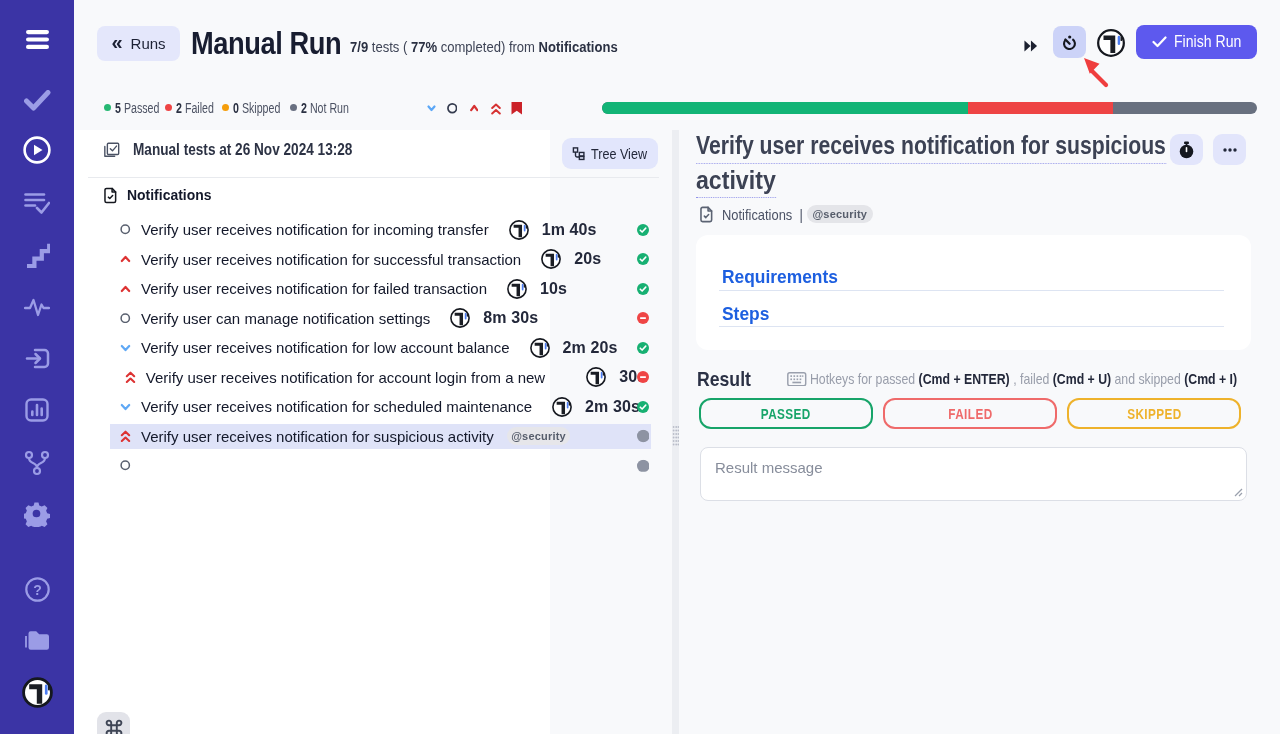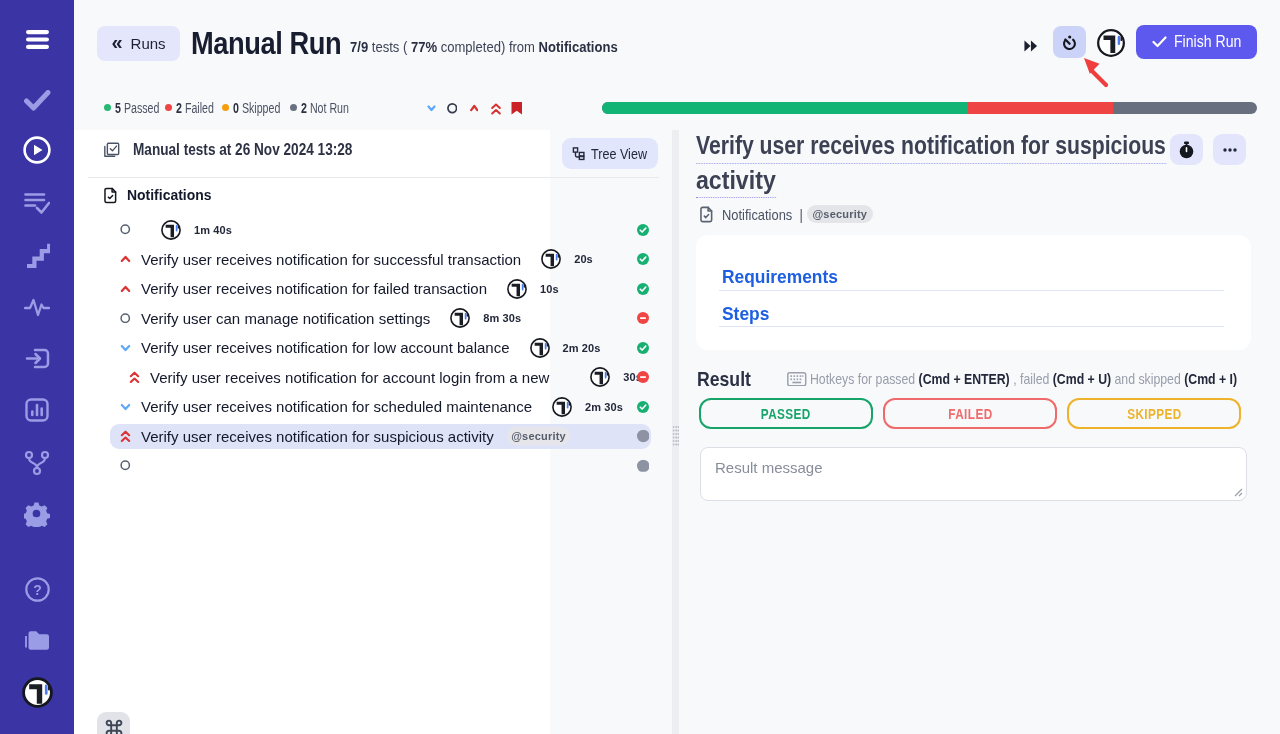--- a/index.html
+++ b/index.html
@@ -36,23 +36,23 @@
 
 #leftpanel { position:absolute; left:74px; top:130px; width:476px; height:604px; background:#ffffff; }
 #lp-head { position:absolute; left:29px; top:10px; display:flex; align-items:center; gap:12px; font-size:16.5px; font-weight:bold; color:#2c3244; }
 #treeview { position:absolute; left:488px; top:8px; width:96px; height:31px; background:#e2e6fc; border-radius:9px; display:flex; align-items:center; padding-left:10px; gap:6px; font-size:15px; color:#23283a; }
 #lp-div { position:absolute; left:14px; top:47px; width:571px; height:1px; background:#e8eaee; }
 #sect { position:absolute; left:29px; top:56px; display:flex; align-items:center; gap:9px; font-size:15.5px; font-weight:bold; color:#13182a; }
 .trow { position:absolute; left:36px; width:541px; height:25px; display:flex; align-items:center; padding-left:9px; }
 .trow .pri { width:13px; display:flex; justify-content:center; margin-right:9px; flex:none; }
 .trow .ttl { font-size:15px; color:#13182a; white-space:nowrap; }
 .trow .tlogo { margin-left:20px; flex:none; display:flex; }
-.trow .dur { margin-left:13px; font-size:11px; font-weight:bold; color:#23283a; white-space:nowrap; letter-spacing:0.1px; }
+.trow .dur { margin-left:13px; font-size:16px; font-weight:bold; color:#23283a; white-space:nowrap; letter-spacing:0.1px; }
 .trow .st { position:absolute; right:2px; top:50%; transform:translateY(-50%); display:flex; }
-.selrow { background:#dfe3f8; border-radius:9px; }
+.selrow { background:#dfe3f8; border-radius:0; }
 .rpill { background:#e6e6ea; border-radius:9px; font-size:11px; font-weight:bold; color:#565d6b; padding:2.5px 4.5px 3.5px; margin-left:13px; white-space:nowrap; letter-spacing:0.2px; }
 #rmsg svg.rz { position:absolute; right:3px; bottom:3px; }
 #cmdbtn { position:absolute; left:23px; top:582px; width:33px; height:31px; background:#e2e3e9; border-radius:9px 9px 0 0; display:flex; align-items:center; justify-content:center; }
 
 
 #vdiv { position:absolute; left:672px; top:130px; width:7px; height:604px; background:#eceef2; }
 
 
 #rtitle { position:absolute; left:696px; top:129px; width:560px; font-size:26px; font-weight:bold; color:#3c4254; line-height:33.5px; }
 #rtitle span.tl { border-bottom:1.5px dotted #9193e9; padding-bottom:0px; }
@@ -278,20 +278,21 @@
       </svg>
       <span class="cx" style="transform:scaleX(0.9);">Notifications</span>
     </div>
   <div id="rows">
     <div class="trow" style="top:87px;">
         <span class="pri">
           <svg width="10.5" height="10.5" viewBox="0 0 10.5 10.5">
             <circle cx="5.25" cy="5.25" r="4.15" fill="none" stroke="#59606f" stroke-width="1.5"></circle>
           </svg>
         </span>
+        <span class="ttl">Verify user receives notification for incoming transfer</span>
         <span class="tlogo">
           <svg width="20" height="20" viewBox="0 0 31 31">
             <circle cx="15.5" cy="15.5" r="14.1" fill="#fff" stroke="#15181f" stroke-width="2.5"></circle>
             <path fill="#1a1d24" d="M7.2 7.2 H20.2 V26.7 H14.8 V12.2 H7.2 Z"></path>
             <rect x="22.9" y="7.4" width="2.7" height="10.4" rx="1.35" fill="#4d7df2"></rect>
             <rect x="26" y="7.8" width="1.9" height="5.6" rx="0.95" fill="#1a1d24"></rect>
           </svg>
         </span>
         <span class="dur">1m 40s</span>
         <span class="st">

